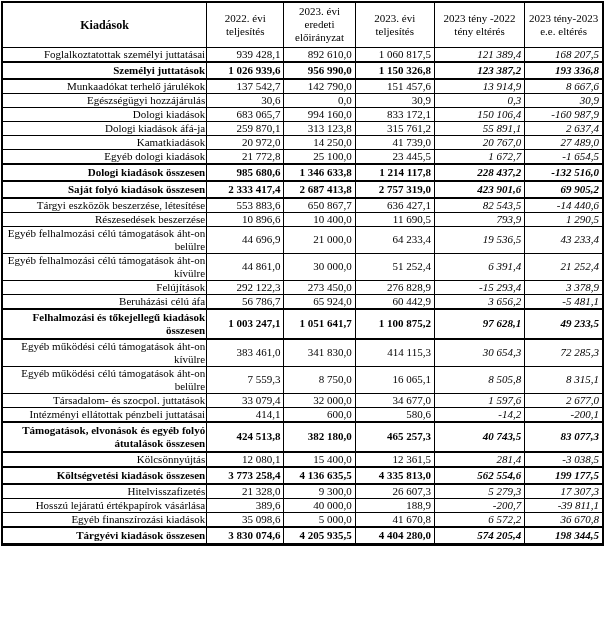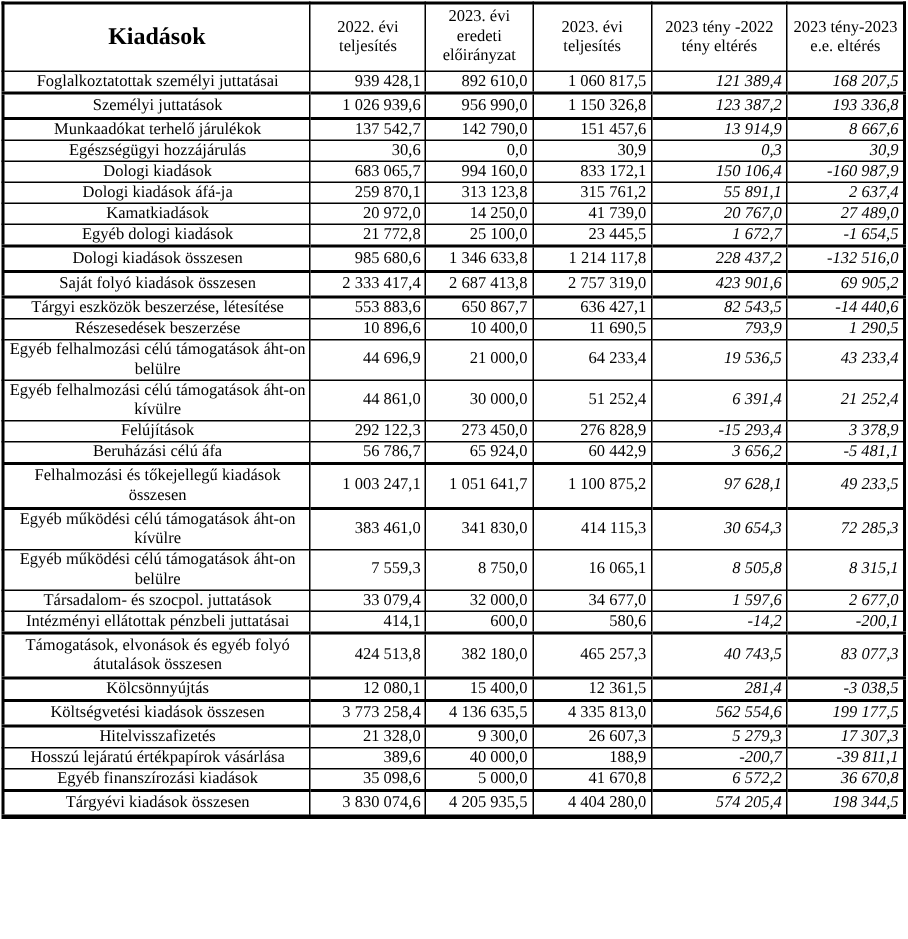--- a/index.html
+++ b/index.html
@@ -36,42 +36,42 @@
     border: 1px solid #000;
     font-weight: normal;
     text-align: center;
     vertical-align: middle;
     padding: 2px 2px;
     line-height: 1.2;
     height: 38px;
   }
   table.budget th.first {
     font-weight: bold;
-    font-size: 16px;
+    font-size: 12px;
   }
   table.budget td {
     border: 1px solid #000;
     padding: 0 3px;
     line-height: 13px;
     vertical-align: middle;
     overflow: hidden;
   }
   table.budget td.label {
-    text-align: center;
+    text-align: right;
     padding-left: 2px;
     padding-right: 1px;
   }
   table.budget td.num {
     text-align: right;
   }
   table.budget td.ital {
     font-style: italic;
   }
   table.budget tr.total td {
-    font-weight: normal;
+    font-weight: bold;
     border-top: 2px solid #000;
     border-bottom: 2px solid #000;
     padding-top: 1px;
     padding-bottom: 1px;
   }
 </style>
 </head>
 <body>
 
 <div class="page">

